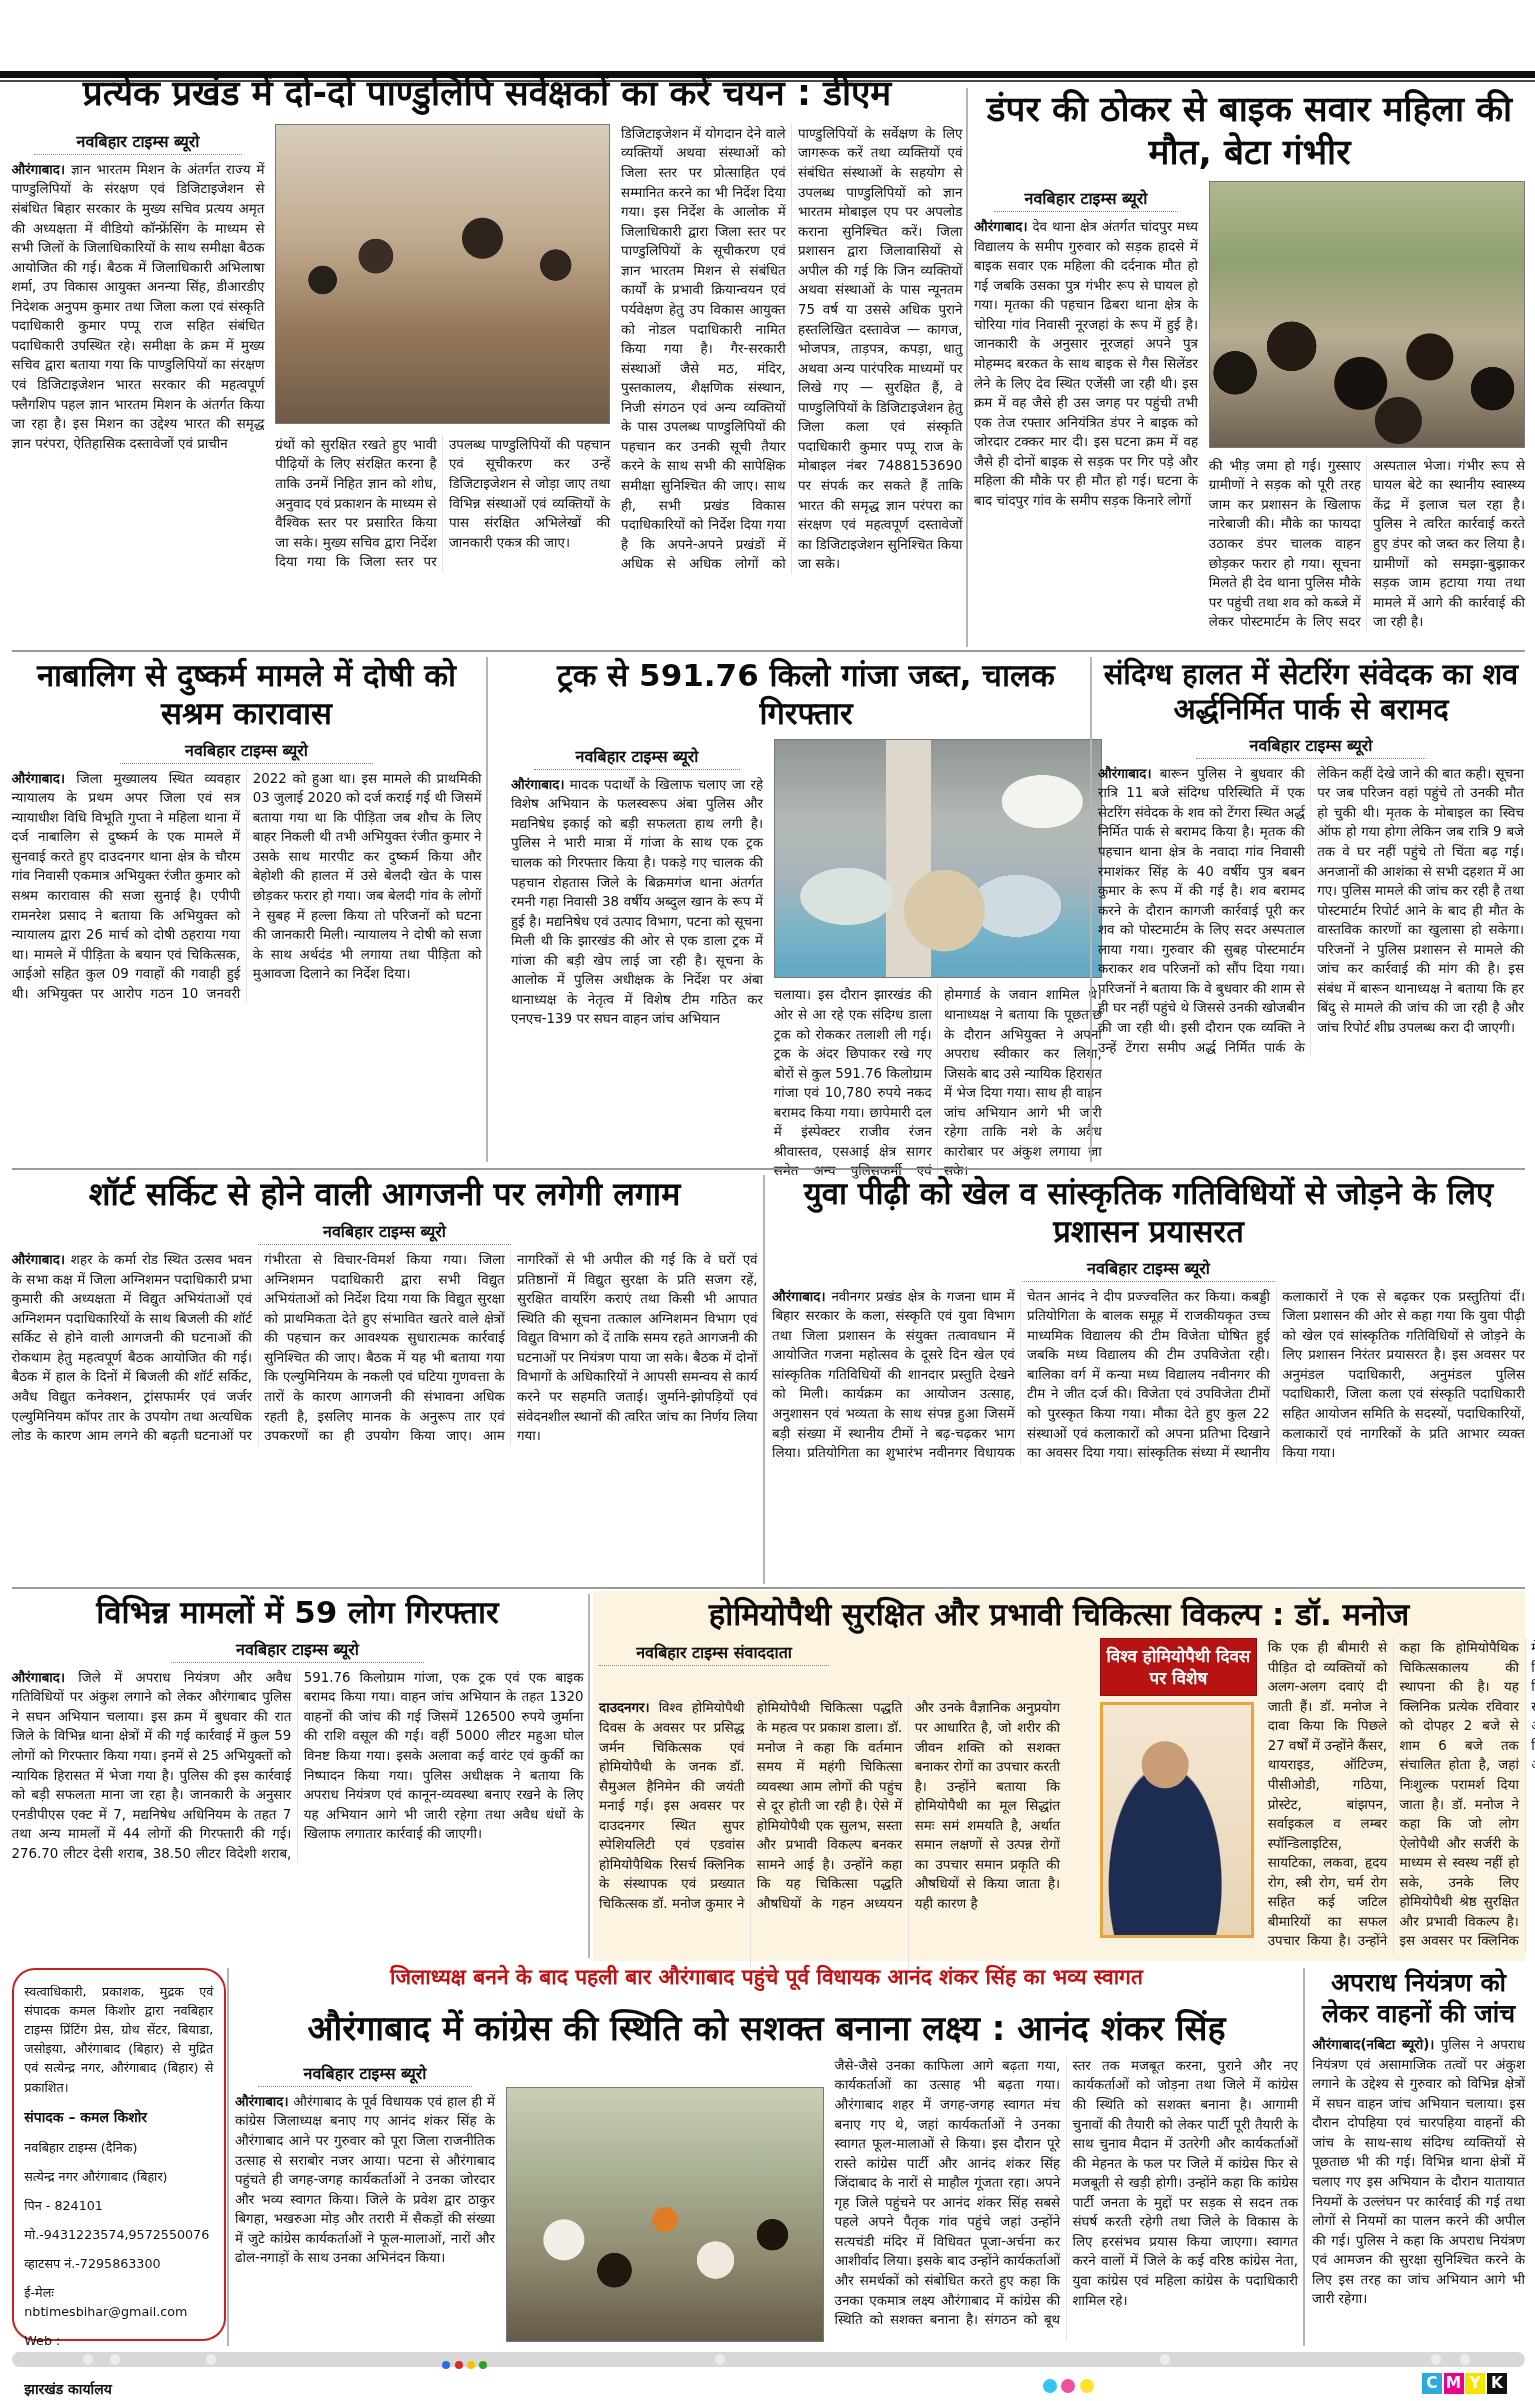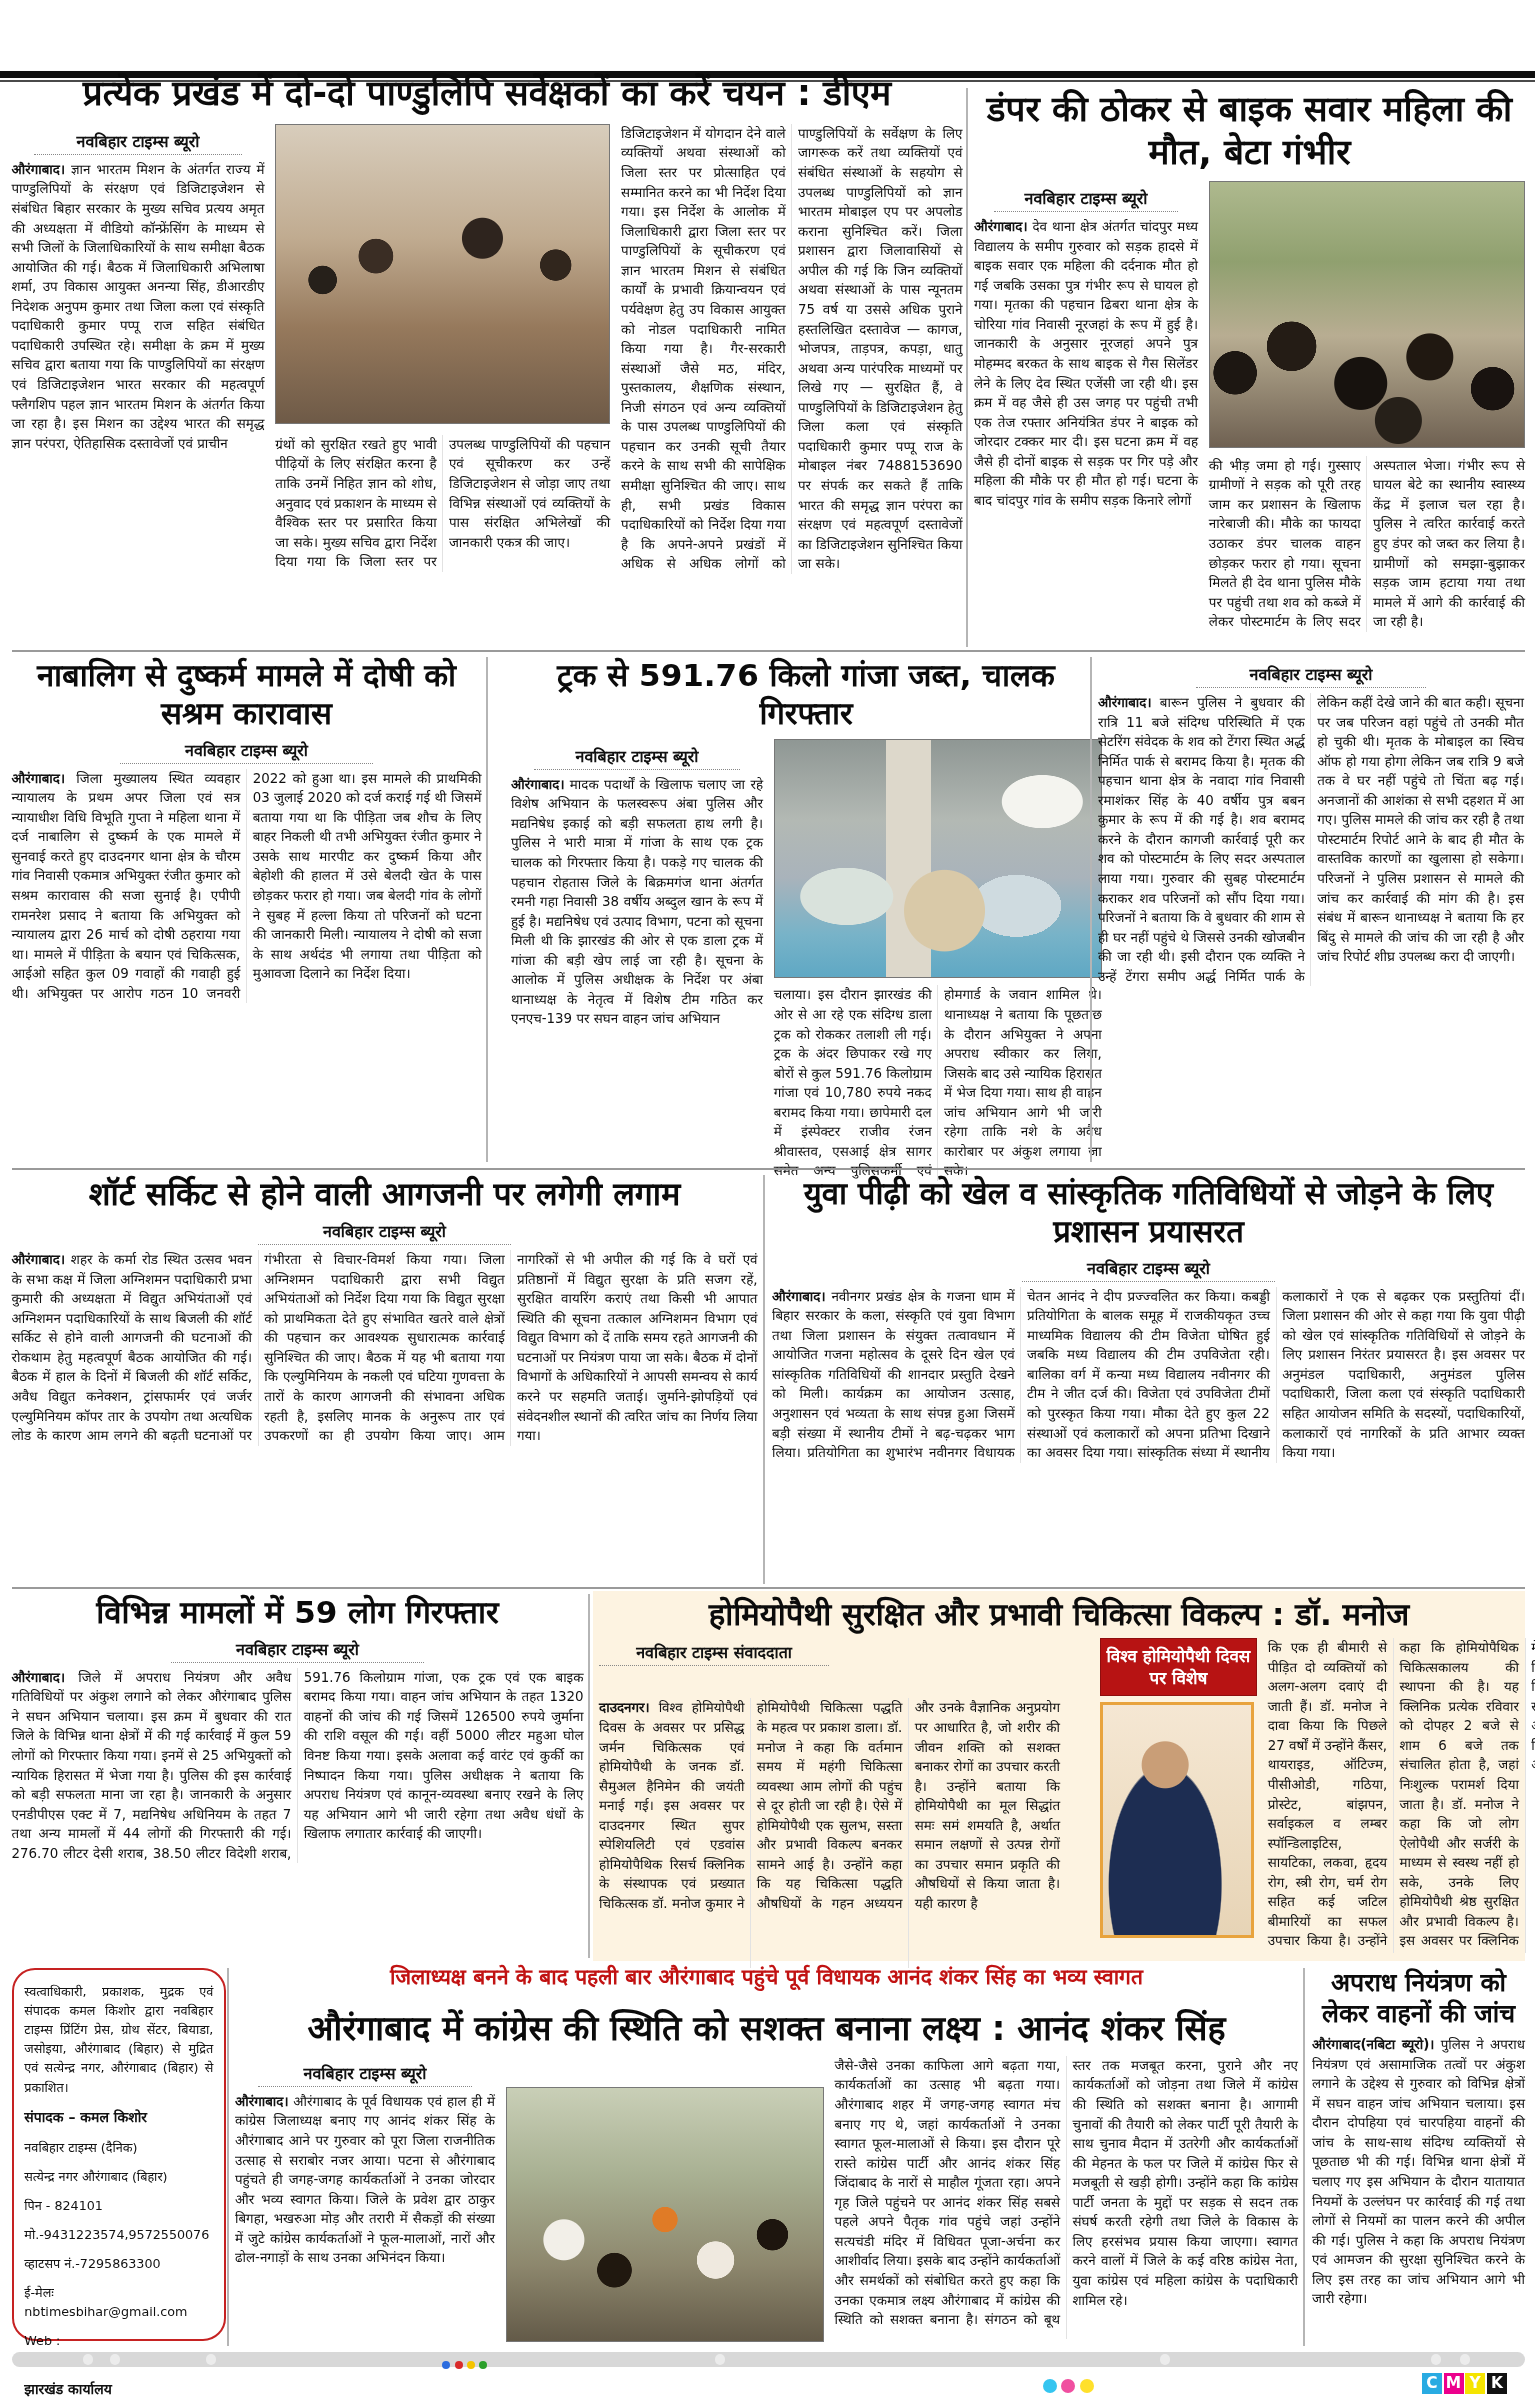--- a/index.html
+++ b/index.html
@@ -152,20 +152,21 @@
         <div class="c2" style="margin-top:7.7px;">
           <p class="bodytxt">चलाया। इस दौरान झारखंड की ओर से आ रहे एक संदिग्ध डाला ट्रक को रोककर तलाशी ली गई। ट्रक के अंदर छिपाकर रखे गए बोरों से कुल 591.76 किलोग्राम गांजा एवं 10,780 रुपये नकद बरामद किया गया। छापेमारी दल में इंस्पेक्टर राजीव रंजन श्रीवास्तव, एसआई क्षेत्र सागर समेत अन्य पुलिसकर्मी एवं होमगार्ड के जवान शामिल थे। थानाध्यक्ष ने बताया कि पूछताछ के दौरान अभियुक्त ने अपना अपराध स्वीकार कर लिया, जिसके बाद उसे न्यायिक हिरासत में भेज दिया गया। साथ ही वाहन जांच अभियान आगे भी जारी रहेगा ताकि नशे के अवैध कारोबार पर अंकुश लगाया जा सके।</p>
         </div>
       </div>
     </div>
   </section>
 
   <div class="abs vrule" style="left:1090px;top:657px;height:505px;"></div>
 
   <section class="abs" style="left:1098px;top:657px;width:426px;height:505px;">
+    <h1 class="hl hl38">संदिग्ध हालत में सेटरिंग संवेदक का शव अर्द्धनिर्मित पार्क से बरामद</h1>
     <div class="byline" style="width:230px;">नवबिहार टाइम्स ब्यूरो</div>
     <div class="c2">
       <p class="bodytxt"><b class="dl">औरंगाबाद।</b> <span>बारून पुलिस ने बुधवार की रात्रि 11 बजे संदिग्ध परिस्थिति में एक सेटरिंग संवेदक के शव को टेंगरा स्थित अर्द्ध निर्मित पार्क से बरामद किया है। मृतक की पहचान थाना क्षेत्र के नवादा गांव निवासी रमाशंकर सिंह के 40 वर्षीय पुत्र बबन कुमार के रूप में की गई है। शव बरामद करने के दौरान कागजी कार्रवाई पूरी कर शव को पोस्टमार्टम के लिए सदर अस्पताल लाया गया। गुरुवार की सुबह पोस्टमार्टम कराकर शव परिजनों को सौंप दिया गया। परिजनों ने बताया कि वे बुधवार की शाम से ही घर नहीं पहुंचे थे जिससे उनकी खोजबीन की जा रही थी। इसी दौरान एक व्यक्ति ने उन्हें टेंगरा समीप अर्द्ध निर्मित पार्क के लेकिन कहीं देखे जाने की बात कही। सूचना पर जब परिजन वहां पहुंचे तो उनकी मौत हो चुकी थी। मृतक के मोबाइल का स्विच ऑफ हो गया होगा लेकिन जब रात्रि 9 बजे तक वे घर नहीं पहुंचे तो चिंता बढ़ गई। अनजानों की आशंका से सभी दहशत में आ गए। पुलिस मामले की जांच कर रही है तथा पोस्टमार्टम रिपोर्ट आने के बाद ही मौत के वास्तविक कारणों का खुलासा हो सकेगा। परिजनों ने पुलिस प्रशासन से मामले की जांच कर कार्रवाई की मांग की है। इस संबंध में बारून थानाध्यक्ष ने बताया कि हर बिंदु से मामले की जांच की जा रही है और जांच रिपोर्ट शीघ्र उपलब्ध करा दी जाएगी।</span></p>
     </div>
   </section>
 
   <div class="abs hrule" style="left:11.5px;top:1168px;width:1513px;"></div>
 
   <section class="abs" style="left:11.5px;top:1175px;width:746px;height:409px;">
     <h1 class="hl hl42">शॉर्ट सर्किट से होने वाली आगजनी पर लगेगी लगाम</h1>

